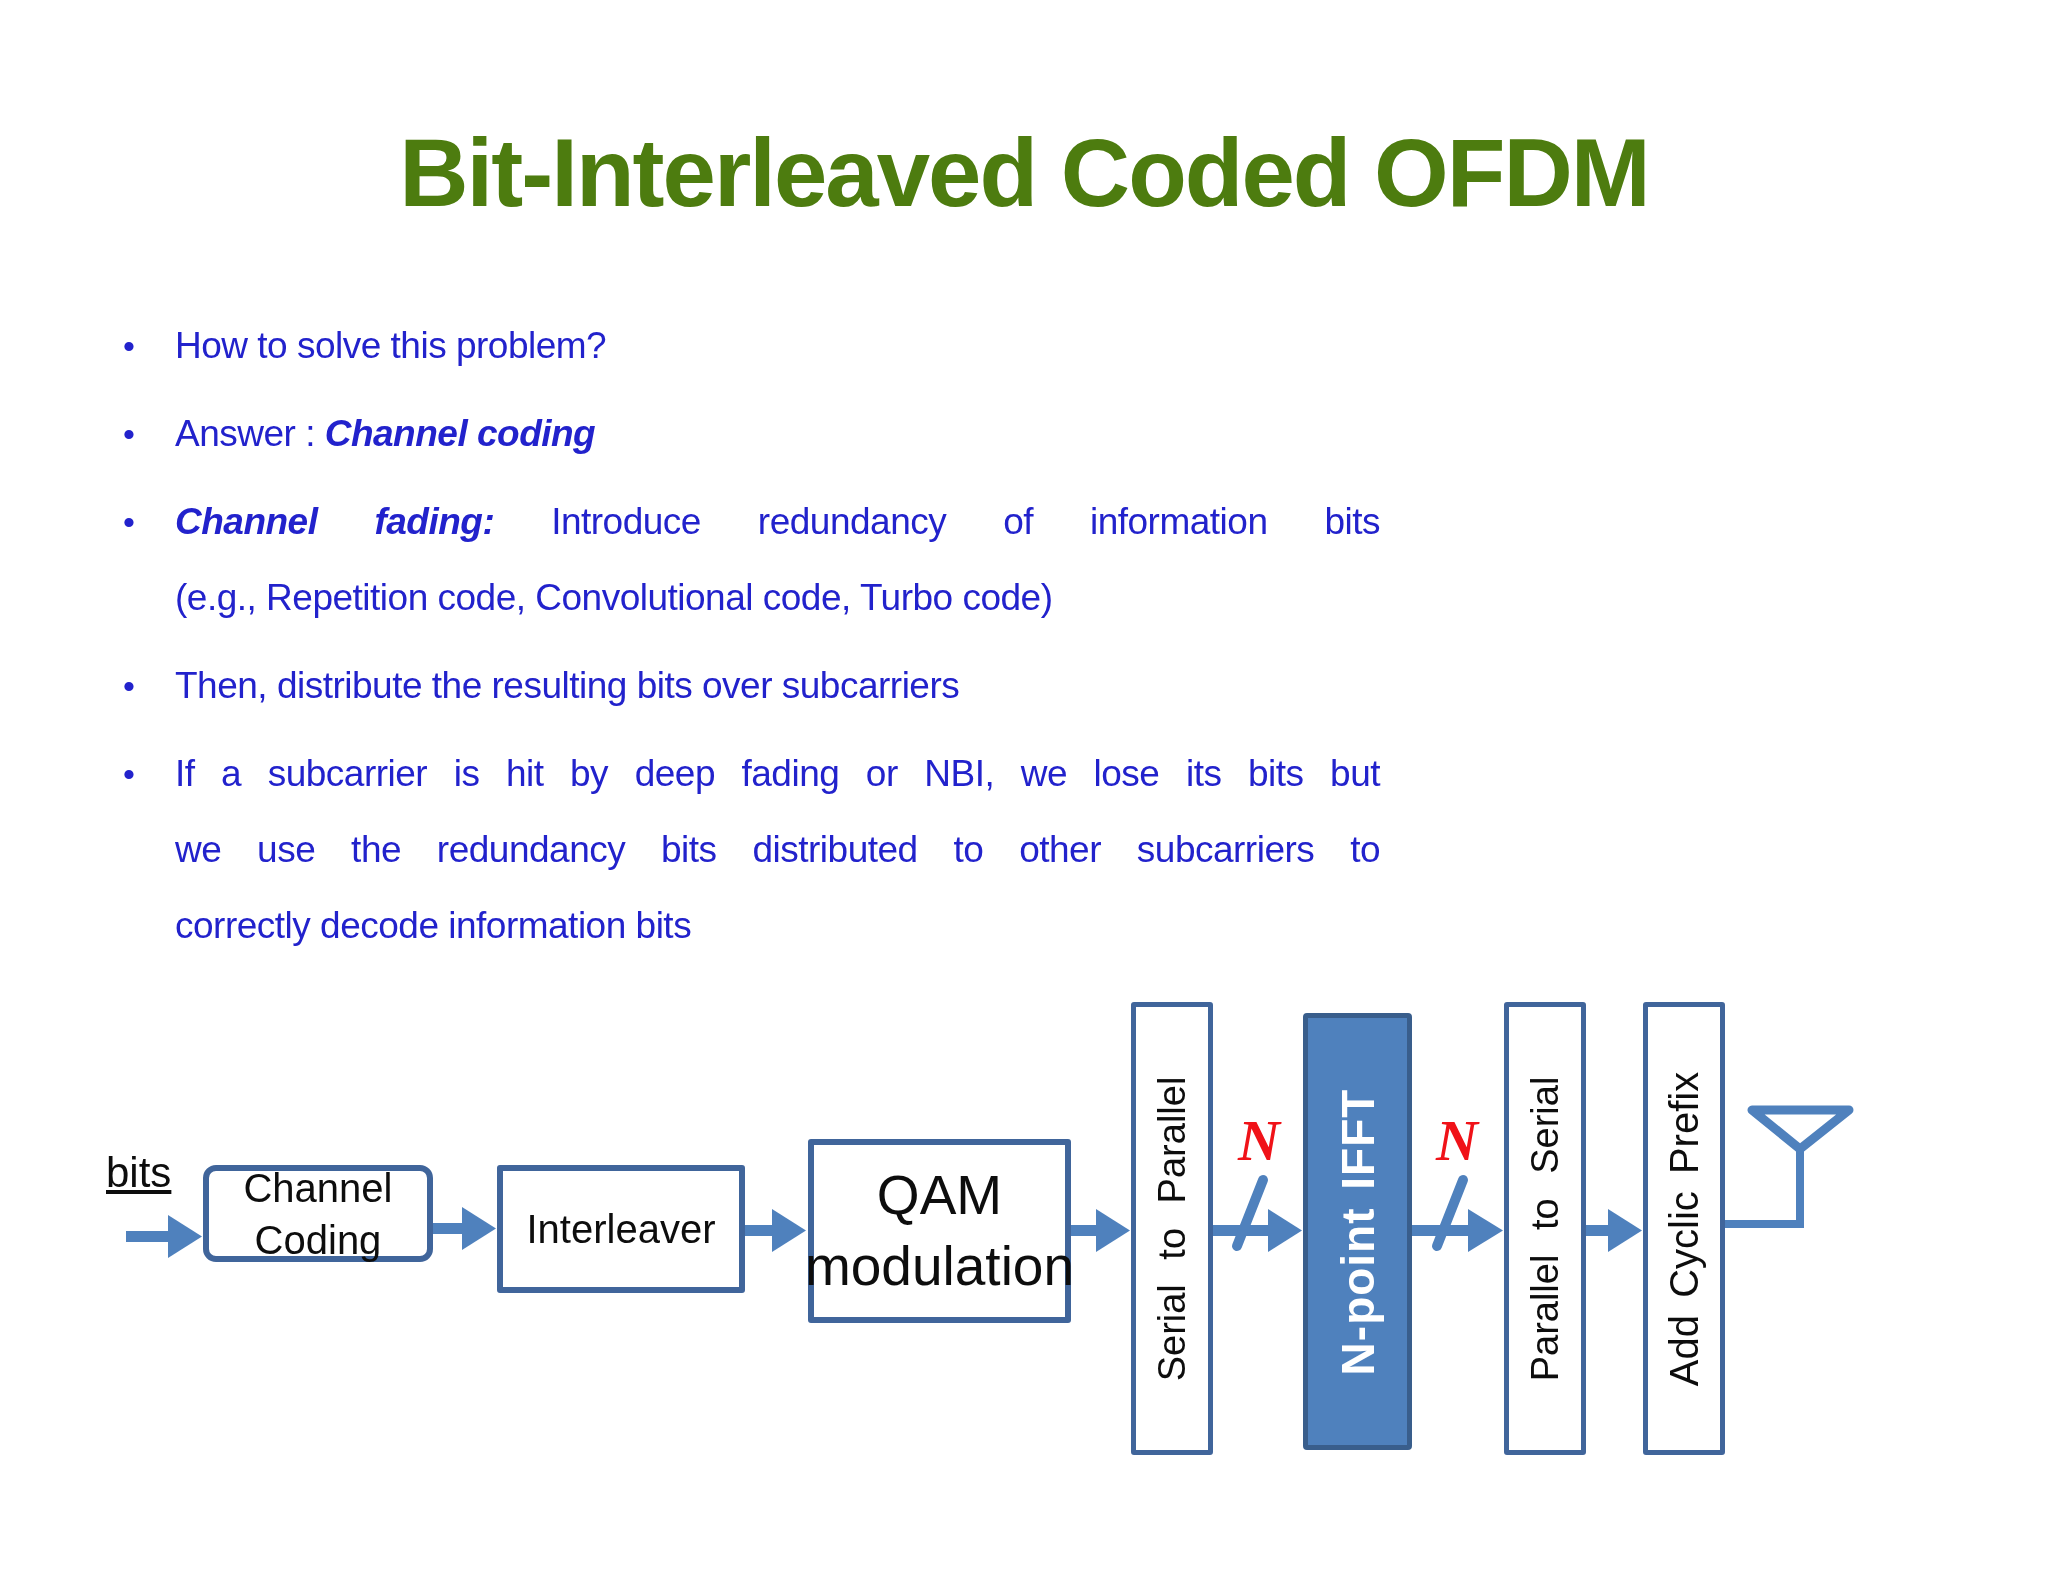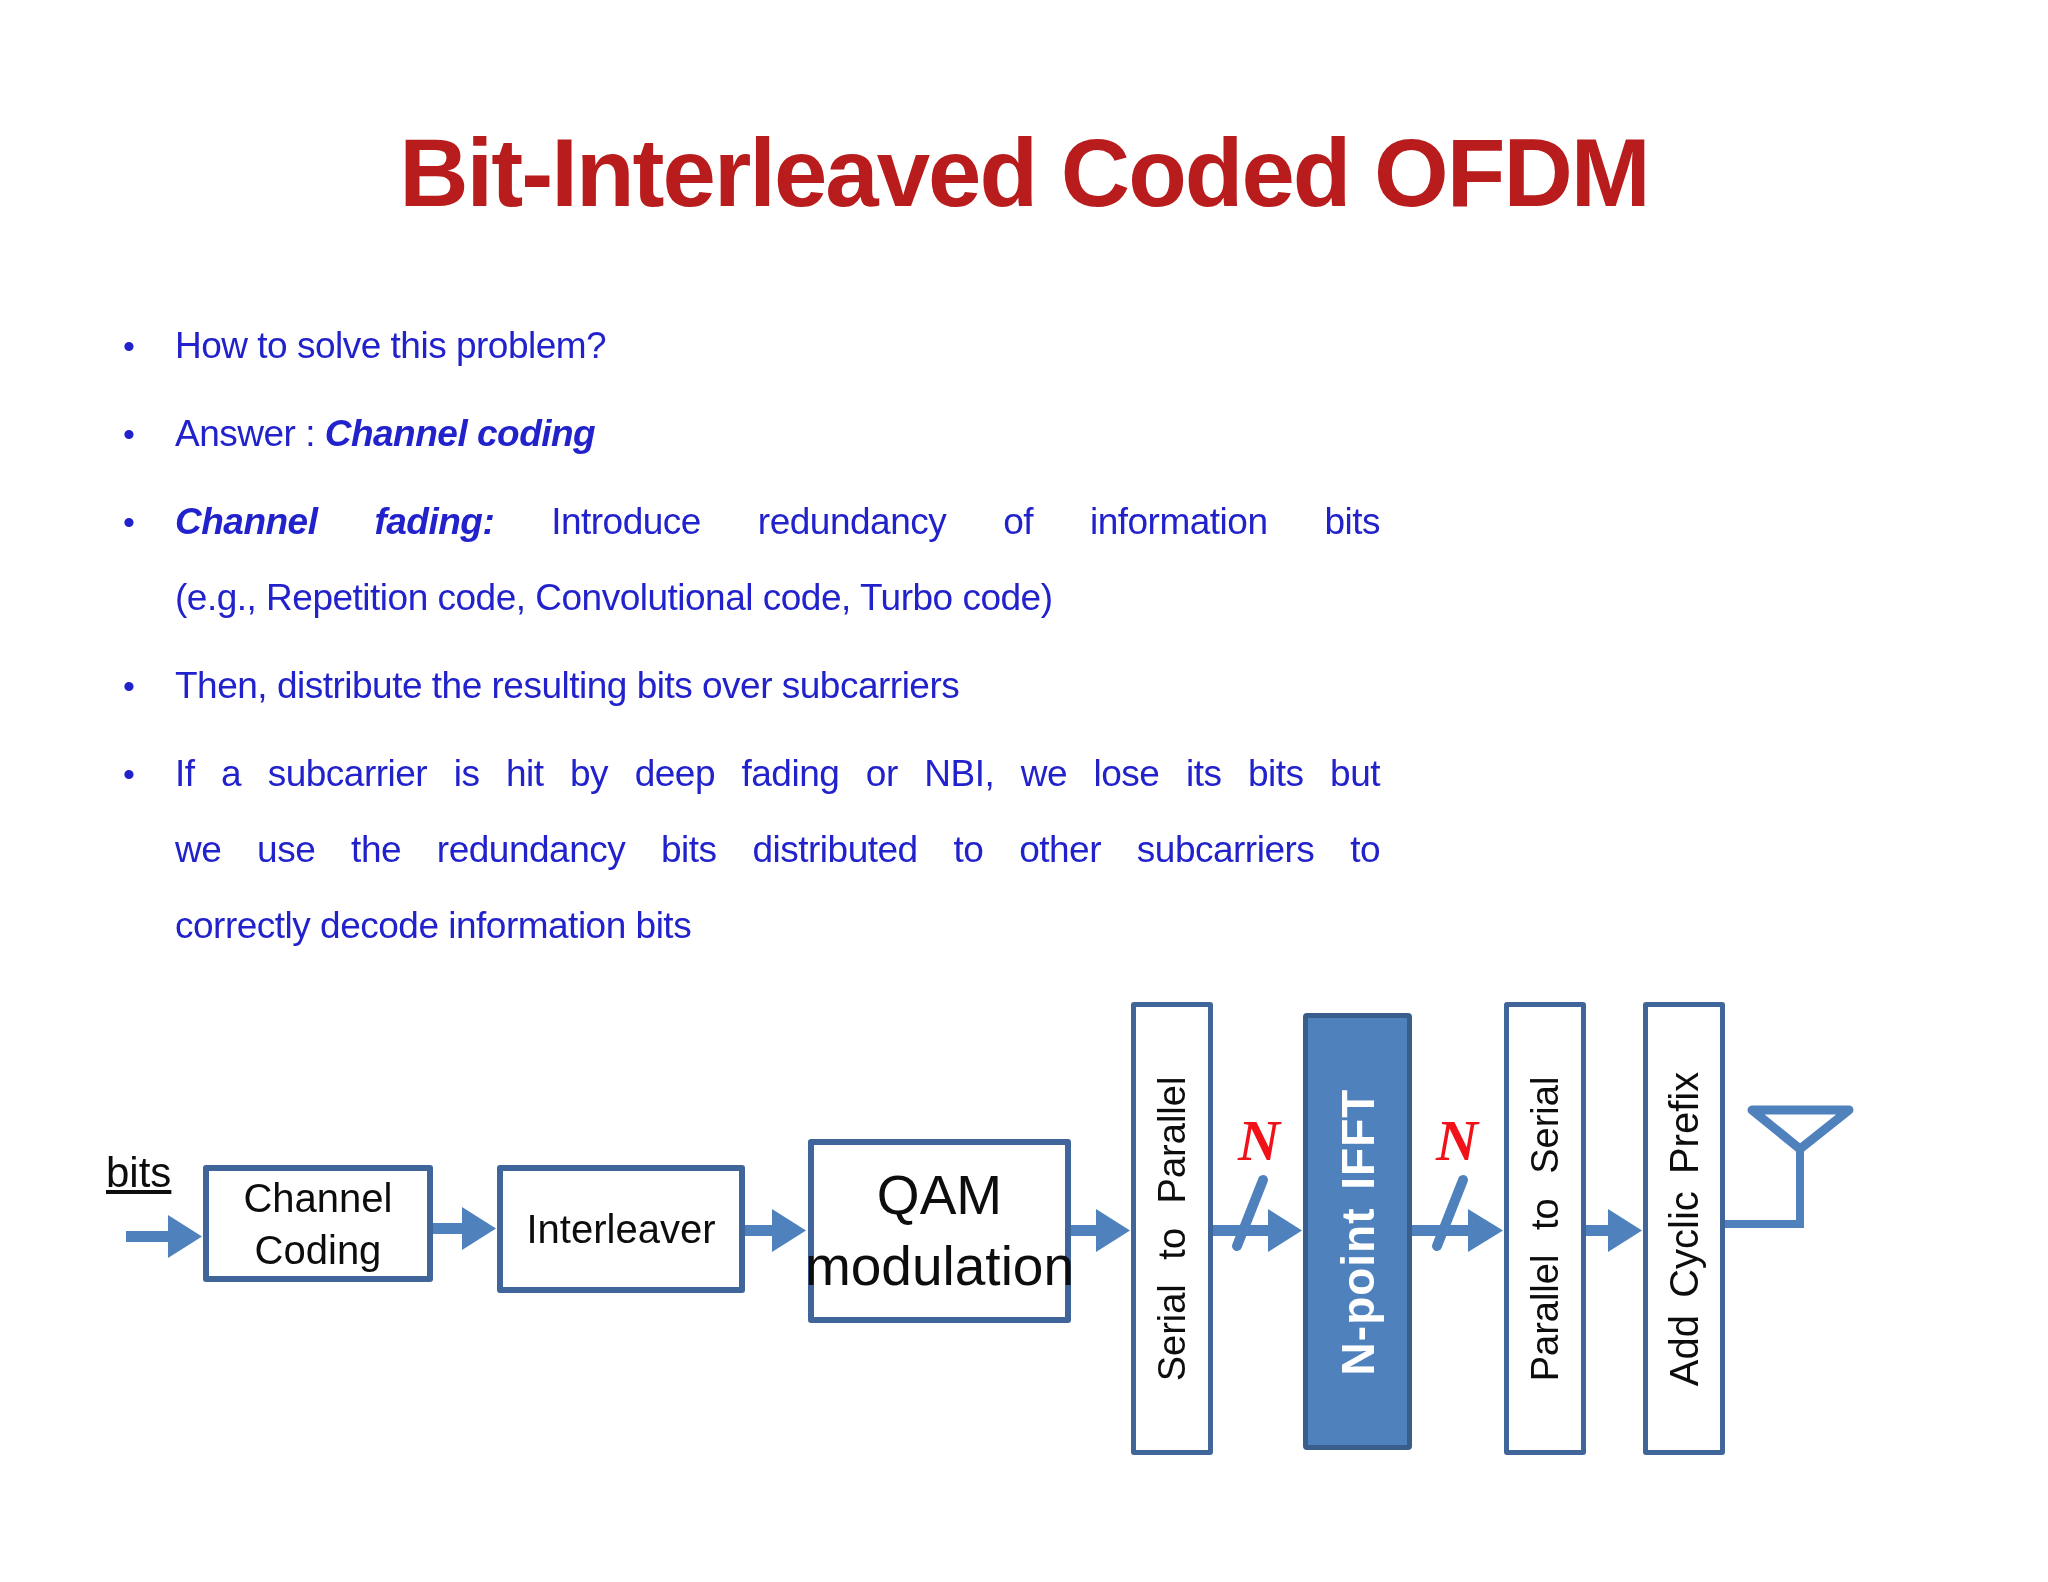--- a/index.html
+++ b/index.html
@@ -11,21 +11,21 @@
     font-family:"Liberation Sans", sans-serif;
   }
   .title{
     position:absolute;
     left:0; top:118px; width:2048px;
     text-align:center;
     font-size:96px;
     font-weight:bold;
     letter-spacing:-2px;
     line-height:110px;
-    color:#b91c1c;
+    color:#4d7c0f;
   }
   
   .bullets{
     position:absolute;
     left:175px; top:308px;
     width:1205px;
     color:#2222CC;
     font-size:37px;
     letter-spacing:-0.5px;
   }
@@ -177,21 +177,21 @@
     <line x1="1437" y1="1246" x2="1463" y2="1180" stroke="#4F81BD" stroke-width="10" stroke-linecap="round"></line>
 
     <g stroke="#4F81BD" fill="none">
       <path d="M 1725 1224 L 1800 1224 L 1800 1150" stroke-width="8"></path>
       <polygon points="1752,1110 1849,1110 1800,1149" stroke-width="9" stroke-linejoin="round"></polygon>
     </g>
   </svg>
 
   <div class="bits-label">bits</div>
 
-  <div class="dbox" style="left:203px;top:1165px;width:230px;height:117px;">
+  <div class="dbox" style="left:203px;top:1165px;width:230px;height:97px;border-radius:13px;">
     <div class="hlabel">Channel
 Coding</div>
   </div>
 
   <div class="dbox" style="left:497px;top:1165px;width:248px;height:128px;">
     <div class="hlabel">Interleaver</div>
   </div>
 
   <div class="dbox" style="left:808px;top:1139px;width:263px;height:184px;">
     <div class="hlabel" style="font-size:55px;">QAM

